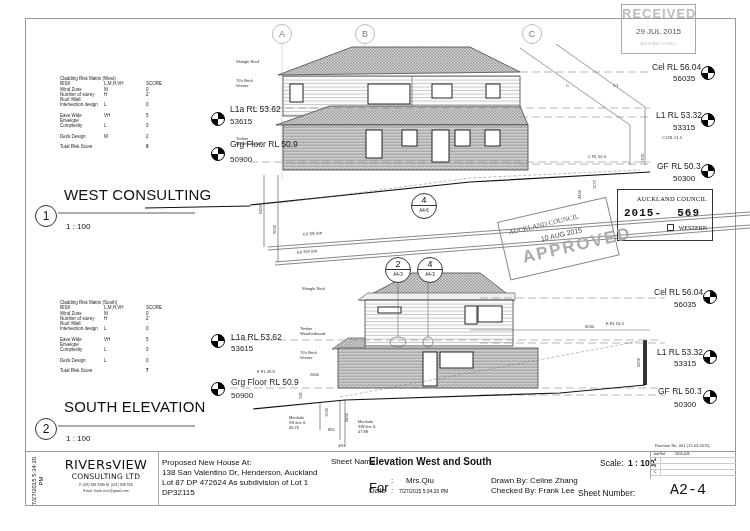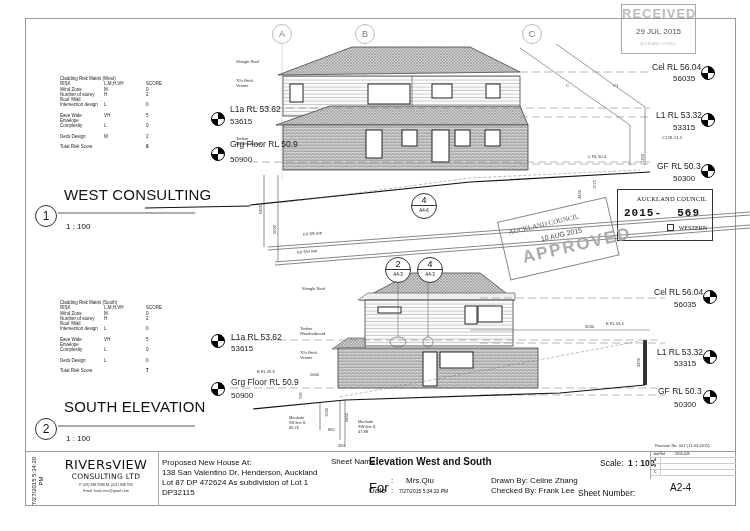--- a/index.html
+++ b/index.html
@@ -384,21 +384,21 @@
   <div style="position:absolute; left:365px; top:24px; font-size:8px;">:</div>
   <div style="position:absolute; left:380px; top:24px; font-size:8px;">Mrs.Qiu</div>
   <div style="position:absolute; left:343px; top:34px; font-size:8px;">Date</div>
   <div style="position:absolute; left:365px; top:34px; font-size:8px;">:</div>
   <div style="position:absolute; left:373px; top:36px; font-size:5px;">7/27/2015 5:34:20 PM</div>
 
   <div style="position:absolute; left:465px; top:24px; font-size:8px;">Drawn By: Celine Zhang</div>
   <div style="position:absolute; left:465px; top:34px; font-size:8px;">Checked By: Frank Lee</div>
 
   <div style="position:absolute; left:552px; top:36px; font-size:8.5px;">Sheet Number:</div>
-  <div style="position:absolute; left:644px; top:30px; font-size:10px; font-family:Liberation Sans, sans-serif;">A2-4</div>
+  <div style="position:absolute; left:644px; top:30px; font-size:15px; font-family:Liberation Mono, monospace;">A2-4</div>
 
   <div style="position:absolute; left:624px; top:0; width:86px; height:27px; border-left:1px solid #aaa;">
     <div style="display:flex; font-size:3.5px; height:6px; border-bottom:1px solid #ccc;">
       <span style="width:24px; padding-left:2px;">Job Ref</span>
       <span>2015-025</span>
     </div>
     <div style="display:flex; font-size:3.5px; height:6px; border-bottom:1px solid #ccc;">
         <span style="width:10px; padding-left:3px; border-right:1px solid #ccc;">A</span>
       </div>
     <div style="display:flex; font-size:3.5px; height:6px; border-bottom:1px solid #ccc;">

